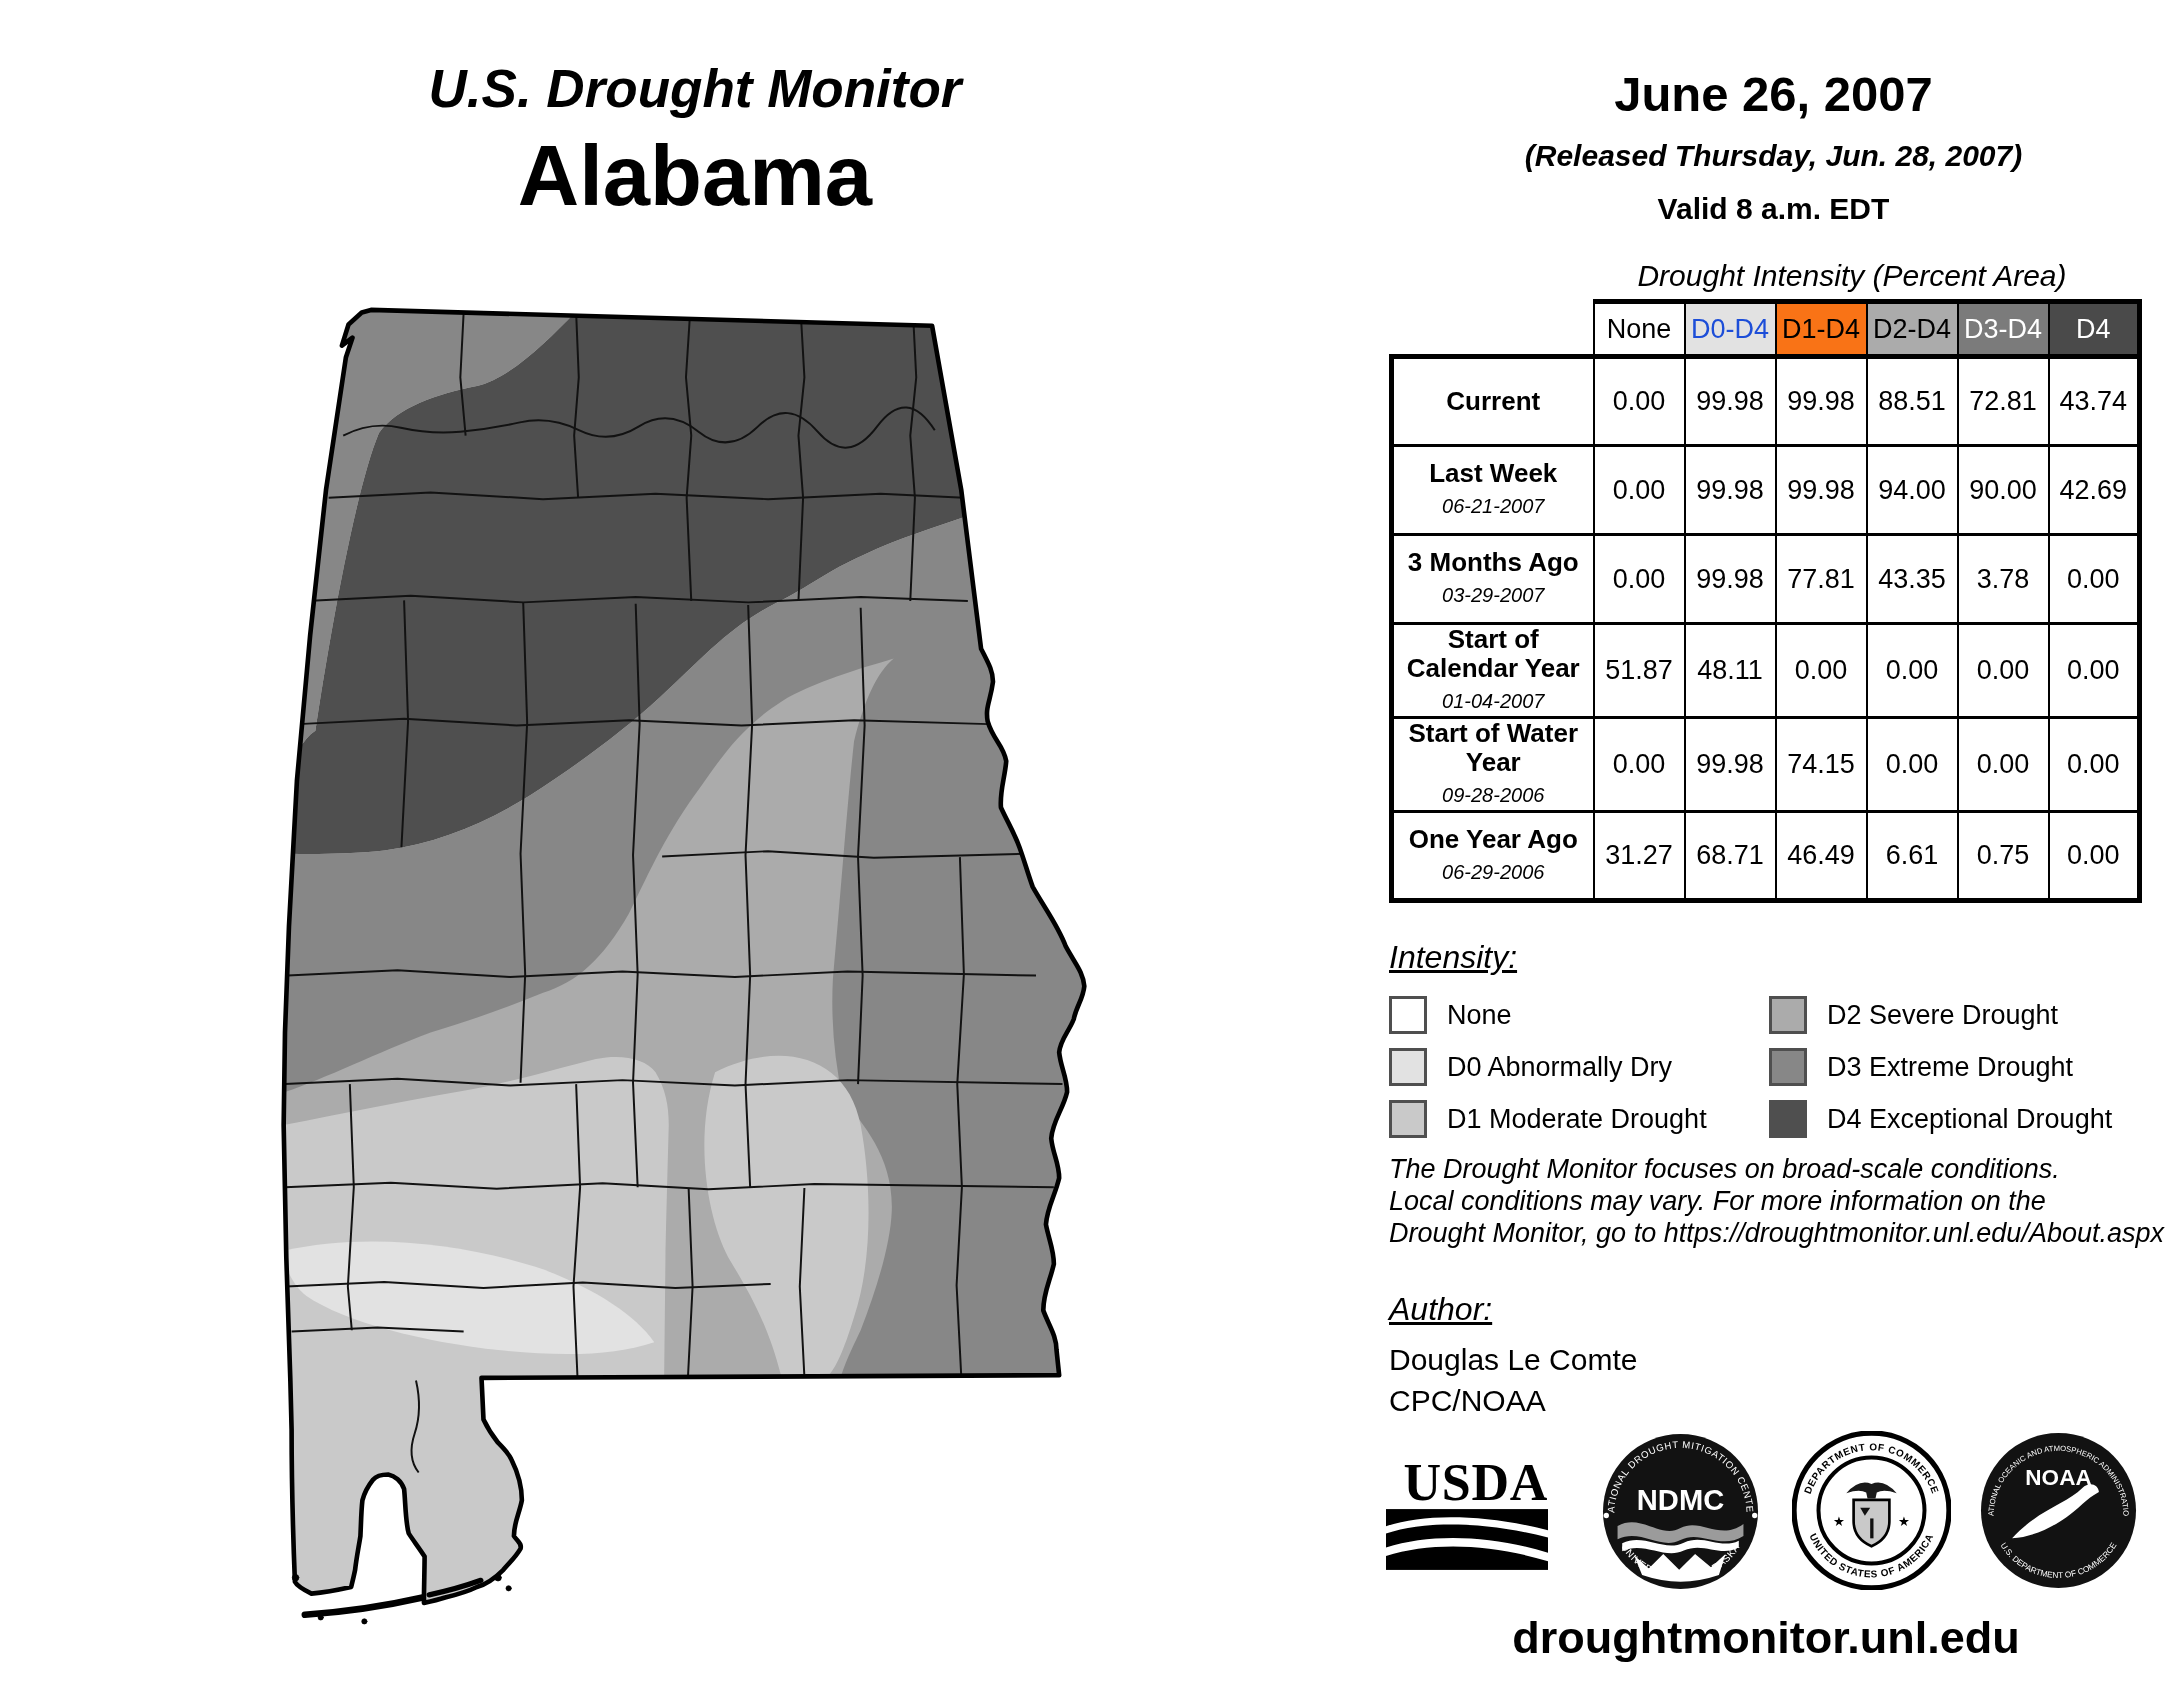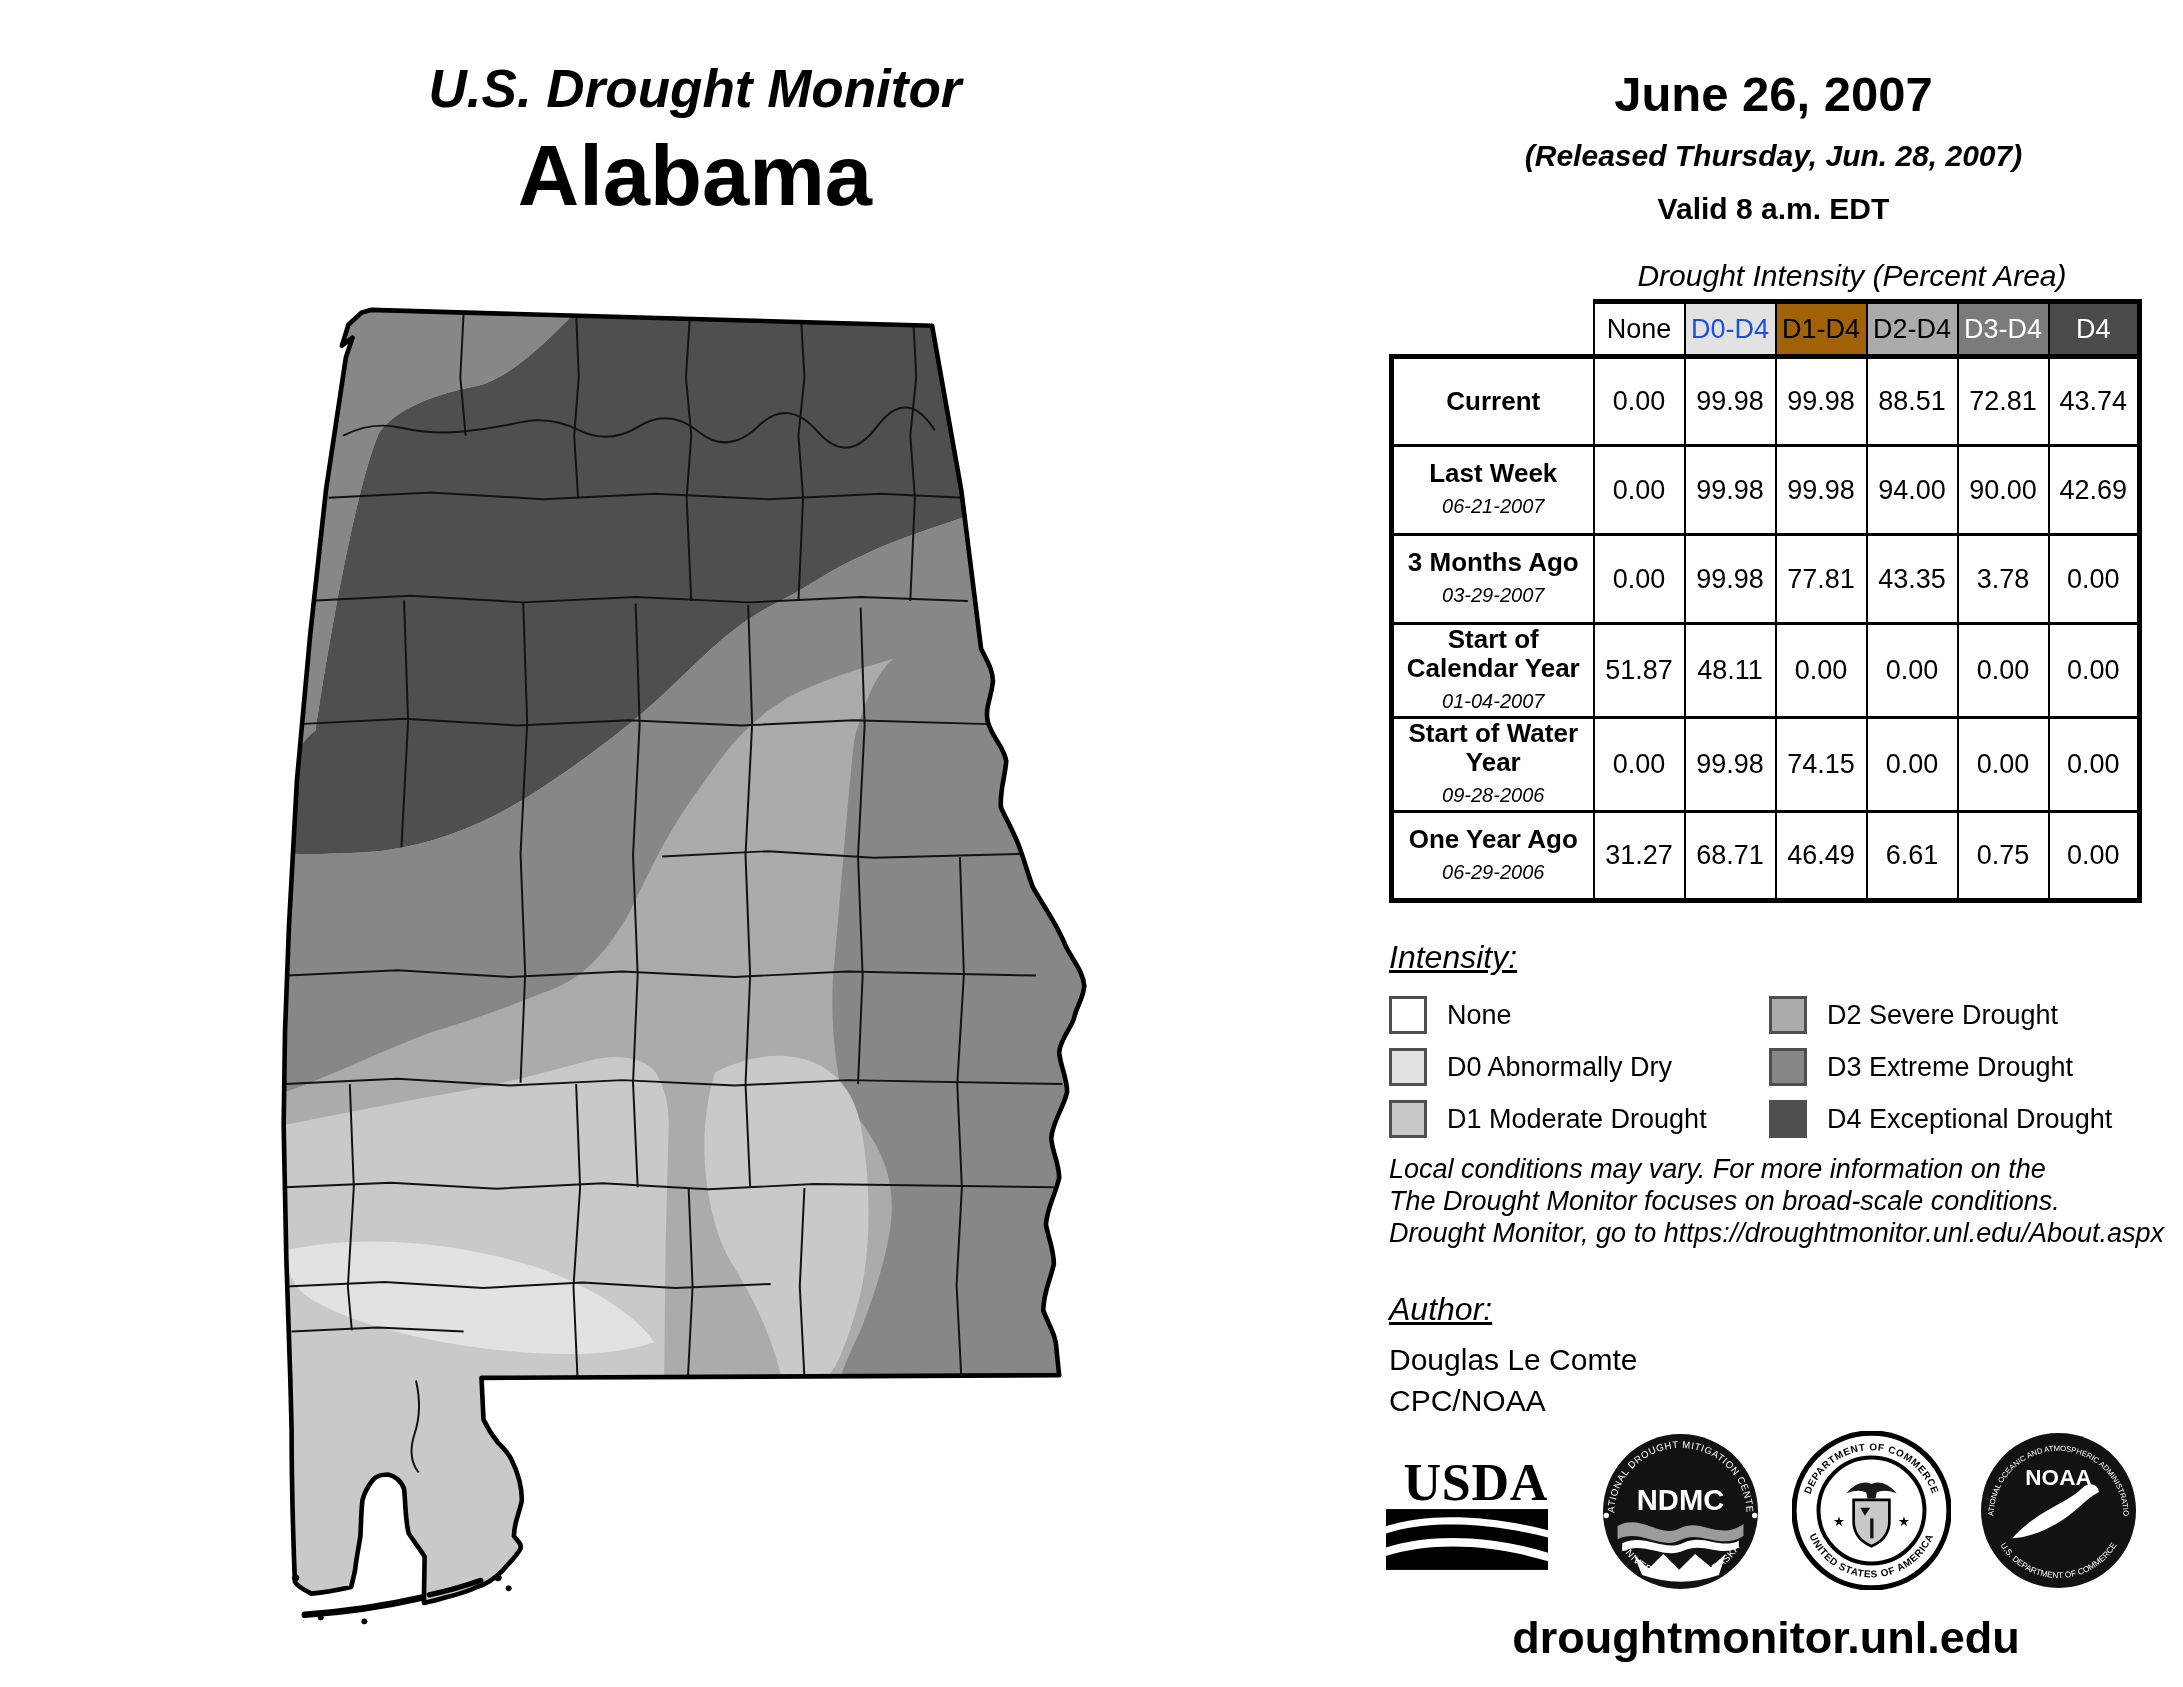--- a/index.html
+++ b/index.html
@@ -226,21 +226,21 @@
   </svg>
 
   <div class="abs tbl-title">Drought Intensity (Percent Area)</div>
 
   <table class="dm">
     <thead>
       <tr class="hr">
         <th class="corner c0"></th>
         <th class="head cv" style="background: rgb(255, 255, 255); color: rgb(0, 0, 0);">None</th>
         <th class="head cv" style="background: rgb(226, 226, 226); color: #1d4ed8;">D0-D4</th>
-        <th class="head cv" style="background: #a16207; color: rgb(0, 0, 0); margin-left: 44px;">D1-D4</th>
+        <th class="head cv" style="background: #f97316; color: rgb(0, 0, 0); margin-left: 44px;">D1-D4</th>
         <th class="head cv" style="background: rgb(171, 171, 171); color: rgb(0, 0, 0);">D2-D4</th>
         <th class="head cv" style="background: rgb(123, 123, 123); color: rgb(255, 255, 255);">D3-D4</th>
         <th class="head cv last" style="background: rgb(74, 74, 74); color: rgb(255, 255, 255);">D4</th>
       </tr>
     </thead>
     <tbody>
       <tr class="br first">
         <th class="rowlab c0"><span>Current</span></th>
         <td class="val cv">0.00</td>
         <td class="val cv">99.98</td>
@@ -325,22 +325,22 @@
         </div>
         <div class="leg-item">
           <span class="chip" style="background: rgb(79, 79, 79);"></span>
           <span class="leg-label">D4 Exceptional Drought</span>
         </div>
       </div>
     </div>
   </div>
 
   <div class="abs disclaimer">
+    <div>The Drought Monitor focuses on broad-scale conditions.</div>
     <div>Local conditions may vary. For more information on the</div>
-    <div>The Drought Monitor focuses on broad-scale conditions.</div>
     <div>Drought Monitor, go to https://droughtmonitor.unl.edu/About.aspx</div>
   </div>
 
   <div class="abs author-head">Author:</div>
   <div class="abs author-name">Douglas Le Comte</div>
   <div class="abs author-org">CPC/NOAA</div>
 
   <div class="abs usda">
     <div class="usda-text">USDA</div>
     <svg width="162" height="61" viewBox="0 0 245 92">

